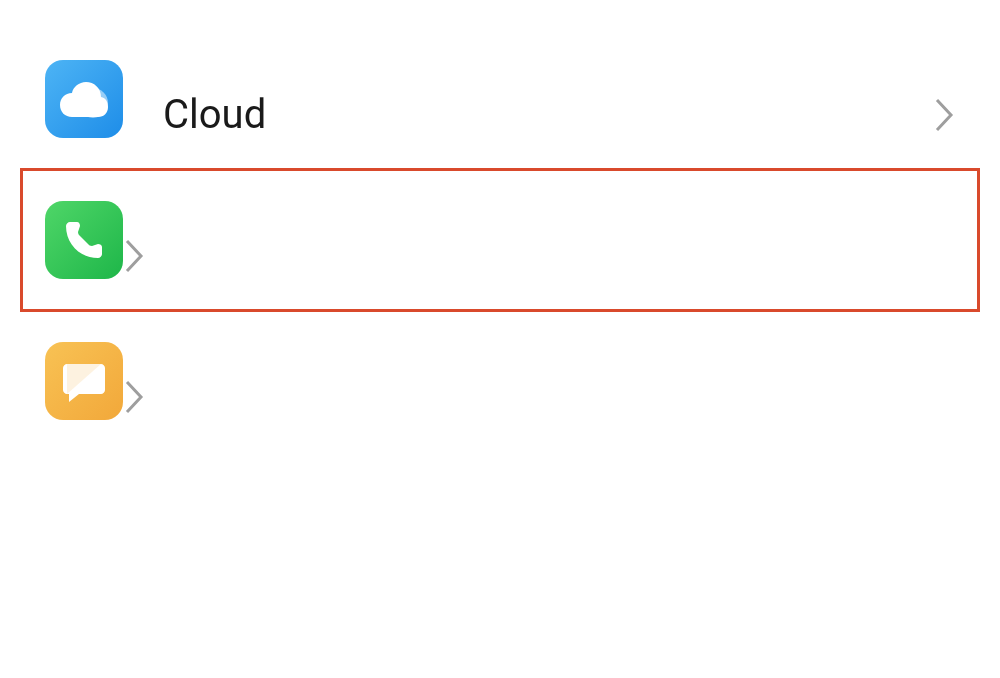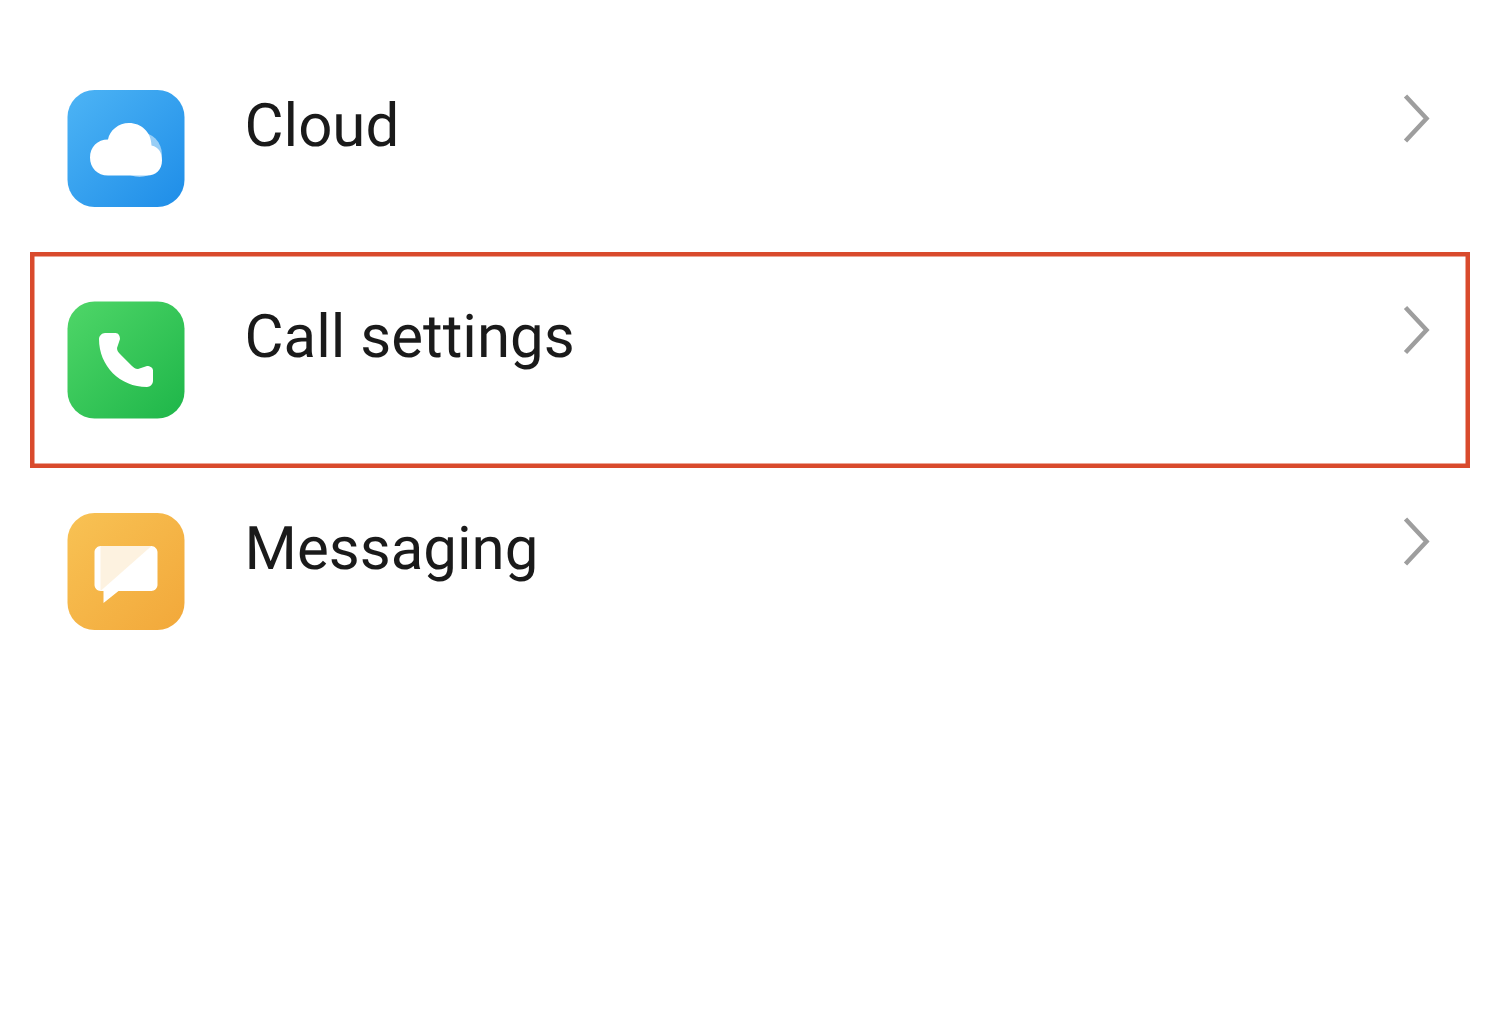--- a/index.html
+++ b/index.html
@@ -13,21 +13,21 @@
       width: 1000px;
       height: 678px;
       padding-top: 30px;
     }
     .settings-list {
       display: flex;
       flex-direction: column;
     }
     .list-item {
       display: flex;
-      align-items: flex-start;
+      align-items: flex-end;
       padding: 30px 45px 30px 45px;
       cursor: pointer;
       position: relative;
     }
     .list-item.highlighted {
       border: 3px solid #d94a2c;
       margin: 0 20px;
       padding: 30px 22px 30px 22px;
     }
     .app-icon {
@@ -88,37 +88,35 @@
         </svg>
     </span>
   </div>
 
   <div class="list-item highlighted">
     <div class="app-icon icon-phone">
       <svg width="44" height="44" viewBox="0 0 44 44">
         <path d="M 8 4 C 6 4 4 6 4 8 C 4 26 18 40 36 40 C 38 40 40 38 40 36 L 40 29 C 40 27 38 26 36 26 L 30 28 C 28 28 27 27 26 26 L 18 18 C 17 17 16 16 16 14 L 18 8 C 18 6 17 4 15 4 Z" fill="#ffffff"></path>
       </svg>
     </div>
-    <span class="item-label">Call settings</span>
     <span class="chevron">
       <svg viewBox="0 0 22 38">
           <polyline points="4,4 18,19 4,34"></polyline>
         </svg>
     </span>
   </div>
 
 
   <div class="list-item">
     <div class="app-icon icon-messaging">
       <svg width="46" height="46" viewBox="0 0 46 46">
         <path d="M 6 6 L 40 6 C 42 6 44 8 44 10 L 44 32 C 44 34 42 36 40 36 L 18 36 L 8 44 L 8 36 L 6 36 C 4 36 2 34 2 32 L 2 10 C 2 8 4 6 6 6 Z" fill="#ffffff"></path>
         <path d="M 6 6 L 40 6 L 6 36 Z" fill="#fce9cc" opacity="0.6"></path>
       </svg>
     </div>
-    <span class="item-label">Messaging</span>
     <span class="chevron">
       <svg viewBox="0 0 22 38">
           <polyline points="4,4 18,19 4,34"></polyline>
         </svg>
     </span>
   </div>
 
 </div>
 
 </body></html>

